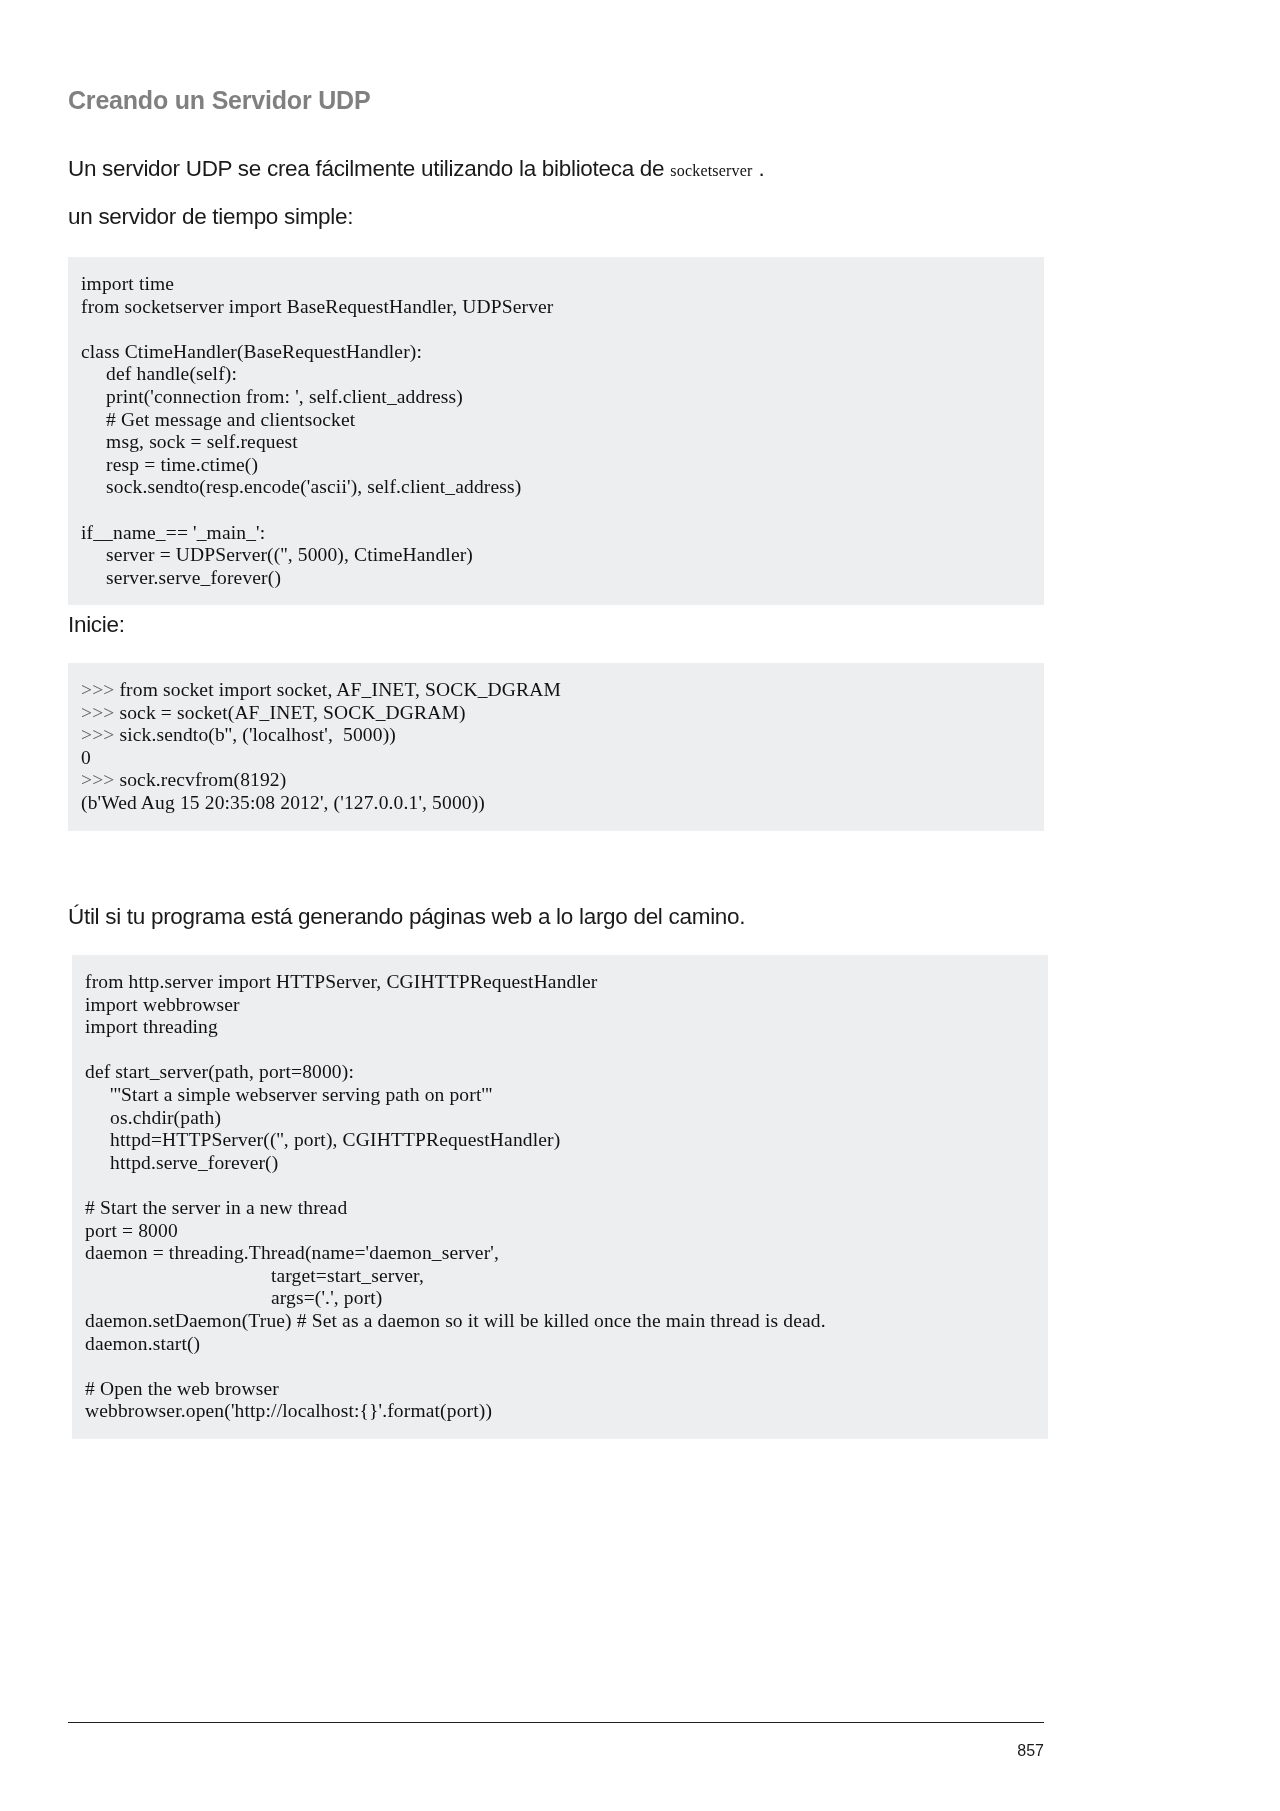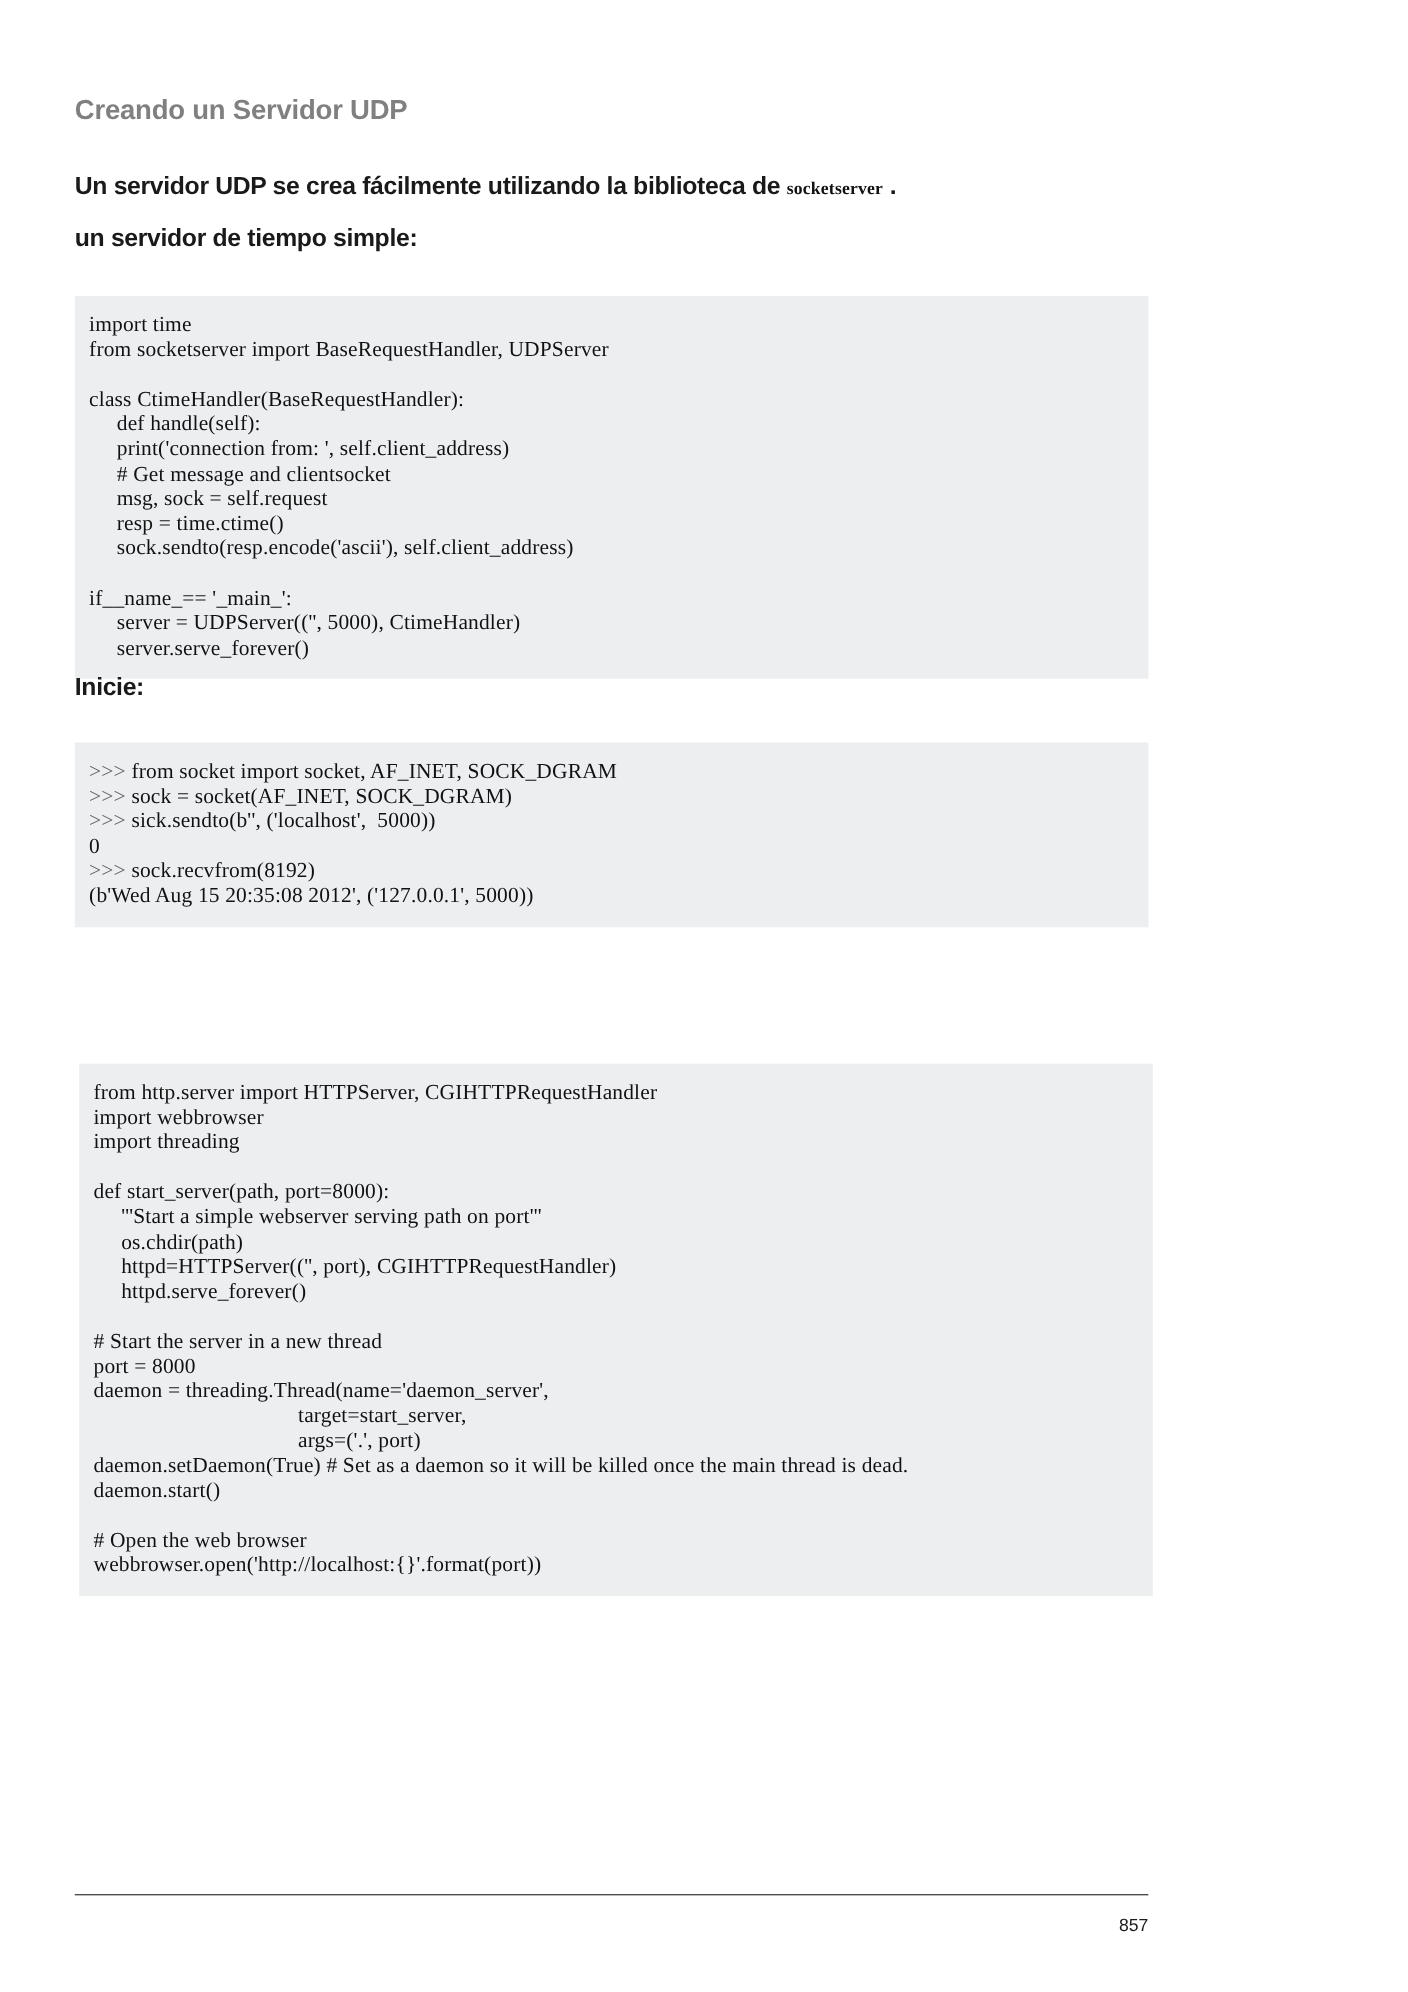--- a/index.html
+++ b/index.html
@@ -27,21 +27,21 @@
     font-size: 25px;
     font-weight: bold;
     color: #808080;
     letter-spacing: -0.2px;
     margin: 0;
     padding: 0;
   }
   p.body-text {
     font-family: "Liberation Sans", sans-serif;
     font-size: 22.5px;
-    font-weight: bold;
+    font-weight: normal;
     color: #1a1a1a;
     margin: 0;
     padding: 0;
     line-height: 1.25;
     letter-spacing: -0.3px;
   }
   .inline-code {
     font-family: "Liberation Serif", serif;
     font-size: 16px;
     color: #111111;
@@ -50,21 +50,20 @@
   .code-block {
     background: #eceef0;
     font-family: "Liberation Serif", serif;
     font-size: 19.5px;
     color: #111111;
     line-height: 22.6px;
     white-space: pre;
     padding: 16px 0 16px 13px;
     box-sizing: border-box;
     letter-spacing: 0.15px;
-    margin-top: 12px;
   }
   .code-line {
     white-space: pre;
     min-height: 22.6px;
   }
   .code-line.blank {
     height: 22.6px;
   }
   .prompt {
     color: #5f5f5f;
@@ -110,19 +109,20 @@
 
   <p class="body-text" id="para-udp-simple">un servidor de tiempo simple:</p>
 
   <div class="code-block" id="code-udp-server"><div class="code-line">import time</div><div class="code-line">from socketserver import BaseRequestHandler, UDPServer</div><div class="code-line blank">&nbsp;</div><div class="code-line">class CtimeHandler(BaseRequestHandler):</div><div class="code-line">     def handle(self):</div><div class="code-line">     print('connection from: ', self.client_address)</div><div class="code-line">     # Get message and clientsocket</div><div class="code-line">     msg, sock = self.request</div><div class="code-line">     resp = time.ctime()</div><div class="code-line">     sock.sendto(resp.encode('ascii'), self.client_address)</div><div class="code-line blank">&nbsp;</div><div class="code-line">if__name_== '_main_':</div><div class="code-line">     server = UDPServer(('', 5000), CtimeHandler)</div><div class="code-line">     server.serve_forever()</div></div>
 
   <p class="body-text" id="para-pruebas">Inicie:</p>
 
   <div class="code-block" id="code-udp-test"><div class="code-line"><span class="prompt">&gt;&gt;&gt;</span> from socket import socket, AF_INET, SOCK_DGRAM</div><div class="code-line"><span class="prompt">&gt;&gt;&gt;</span> sock = socket(AF_INET, SOCK_DGRAM)</div><div class="code-line"><span class="prompt">&gt;&gt;&gt;</span> sick.sendto(b'', ('localhost',  5000))</div><div class="code-line">0</div><div class="code-line"><span class="prompt">&gt;&gt;&gt;</span> sock.recvfrom(8192)</div><div class="code-line">(b'Wed Aug 15 20:35:08 2012', ('127.0.0.1', 5000))</div></div>
 
 
+  <p class="body-text" id="para-http-intro">Útil si tu programa está generando páginas web a lo largo del camino.</p>
 
   <div class="code-block" id="code-http-server"><div class="code-line">from http.server import HTTPServer, CGIHTTPRequestHandler</div><div class="code-line">import webbrowser</div><div class="code-line">import threading</div><div class="code-line blank">&nbsp;</div><div class="code-line">def start_server(path, port=8000):</div><div class="code-line">     '''Start a simple webserver serving path on port'''</div><div class="code-line">     os.chdir(path)</div><div class="code-line">     httpd=HTTPServer(('', port), CGIHTTPRequestHandler)</div><div class="code-line">     httpd.serve_forever()</div><div class="code-line blank">&nbsp;</div><div class="code-line"># Start the server in a new thread</div><div class="code-line">port = 8000</div><div class="code-line">daemon = threading.Thread(name='daemon_server',</div><div class="code-line">                                     target=start_server,</div><div class="code-line">                                     args=('.', port)</div><div class="code-line">daemon.setDaemon(True) # Set as a daemon so it will be killed once the main thread is dead.</div><div class="code-line">daemon.start()</div><div class="code-line blank">&nbsp;</div><div class="code-line"># Open the web browser</div><div class="code-line">webbrowser.open('http://localhost:{}'.format(port))</div></div>
 
   <div class="footer-rule"></div>
   <div class="page-number">857</div>
 
 </div>
 
 </body></html>

